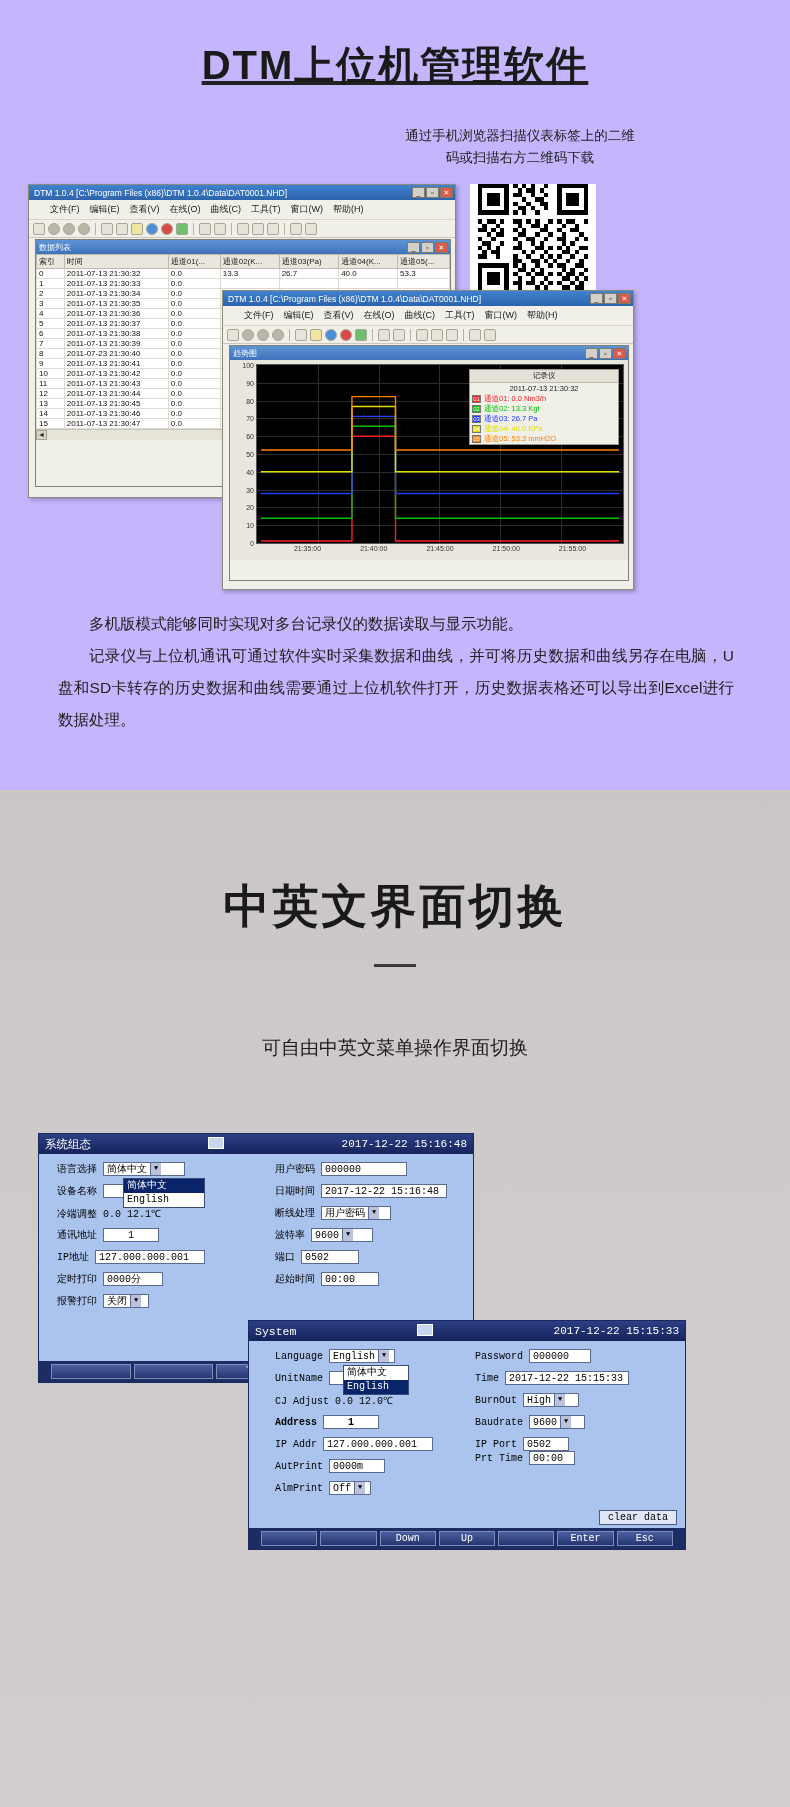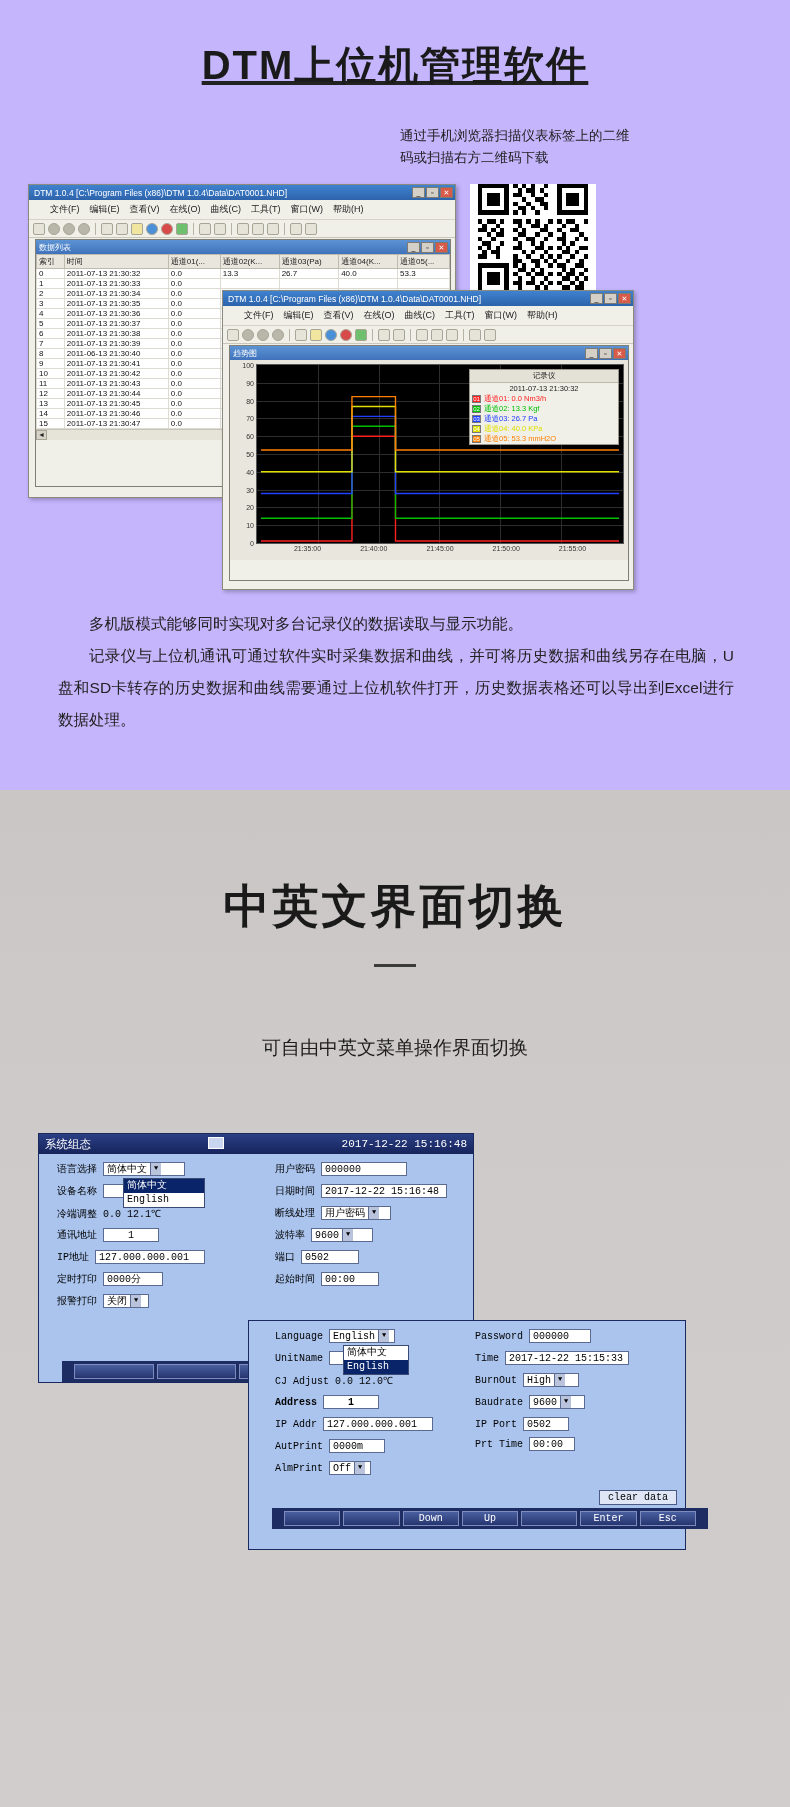--- a/index.html
+++ b/index.html
@@ -20,21 +20,21 @@
     font-size:40px;
     font-weight:bold;
     letter-spacing:2px;
     color:#1a1a1a;
     padding-top:38px;
   }
   .qr-note {
     position:absolute;
     left:400px; top:125px;
     width:240px;
-    text-align:left;
+    text-align:center;
     font-size:13.5px;
     line-height:22px;
     color:#222;
   }
   .qr-box {
     position:absolute;
     left:470px; top:184px;
     width:126px; height:110px;
     background:#fff;
     display:flex; align-items:center; justify-content:center;
@@ -265,21 +265,20 @@
     font-size:10px;
     z-index:5;
   }
   .dropdown div { padding:0 3px; height:14px; line-height:13px; white-space:nowrap;}
   .dropdown div.sel-item { background:#0a246a; color:#fff; }
 
   .btnrow {
     position:absolute; left:0; bottom:0; width:100%;
     display:flex; gap:3px; padding:3px 12px;
     background:#1d2c63;
-    margin-left:23px;
   }
   .dbtn {
     flex:1;
     background:linear-gradient(to bottom,#4a5fa0,#26356f);
     border:1px solid #7e8cbd;
     color:#fff;
     font-size:10px;
     text-align:center;
     height:15px; line-height:13px;
   }
@@ -594,21 +593,21 @@
               <td class="">7</td>
               <td class="">2011-07-13 21:30:39</td>
               <td class="num">0.0</td>
               <td class="num"></td>
               <td class="num"></td>
               <td class="num"></td>
               <td class="num"></td>
             </tr>
             <tr>
               <td class="">8</td>
-              <td class="">2011-06-13 21:30:40</td>
+              <td class="">2011-07-23 21:30:40</td>
               <td class="num">0.0</td>
               <td class="num"></td>
               <td class="num"></td>
               <td class="num"></td>
               <td class="num"></td>
             </tr>
             <tr>
               <td class="">9</td>
               <td class="">2011-07-13 21:30:41</td>
               <td class="num">0.0</td>
@@ -908,20 +907,25 @@
       <div class="dbtn"></div>
       <div class="dbtn"></div>
       <div class="dbtn">下移</div>
       <div class="dbtn">上移</div>
       <div class="dbtn"></div>
     </div>
   </div>
 </div>
 
 <div class="dev dev2">
+  <div class="dev-bar">
+    <span class="dv-l">System</span>
+    <span class="dv-c"><span class="dv-icon"></span></span>
+    <span class="dv-r">2017-12-22 15:15:33</span>
+  </div>
   <div class="dev-body">
 
     <div class="fld" style="left:26px;top:8px;">
       <span class="lbl">Language</span>
       <span class="sel" style="width:66px">
         <span>English</span>
         <span class="arw">▼</span>
       </span>
     </div>
     <div class="dropdown" style="left:94px;top:24px;width:66px">
@@ -981,21 +985,21 @@
       <span class="lbl">Baudrate</span>
       <span class="sel" style="width:56px">
         <span>9600</span>
         <span class="arw">▼</span>
       </span>
     </div>
     <div class="fld" style="left:226px;top:96px;">
       <span class="lbl">IP Port</span>
       <span class="inp" style="width:46px">0502</span>
     </div>
-    <div class="fld" style="left:226px;top:116px;">
+    <div class="fld" style="left:226px;top:110px;">
       <span class="lbl">Prt Time</span>
       <span class="inp" style="width:46px">00:00</span>
     </div>
 
     <div class="clear-btn">clear data</div>
 
     <div class="btnrow">
       <div class="dbtn"></div>
       <div class="dbtn"></div>
       <div class="dbtn">Down</div>

